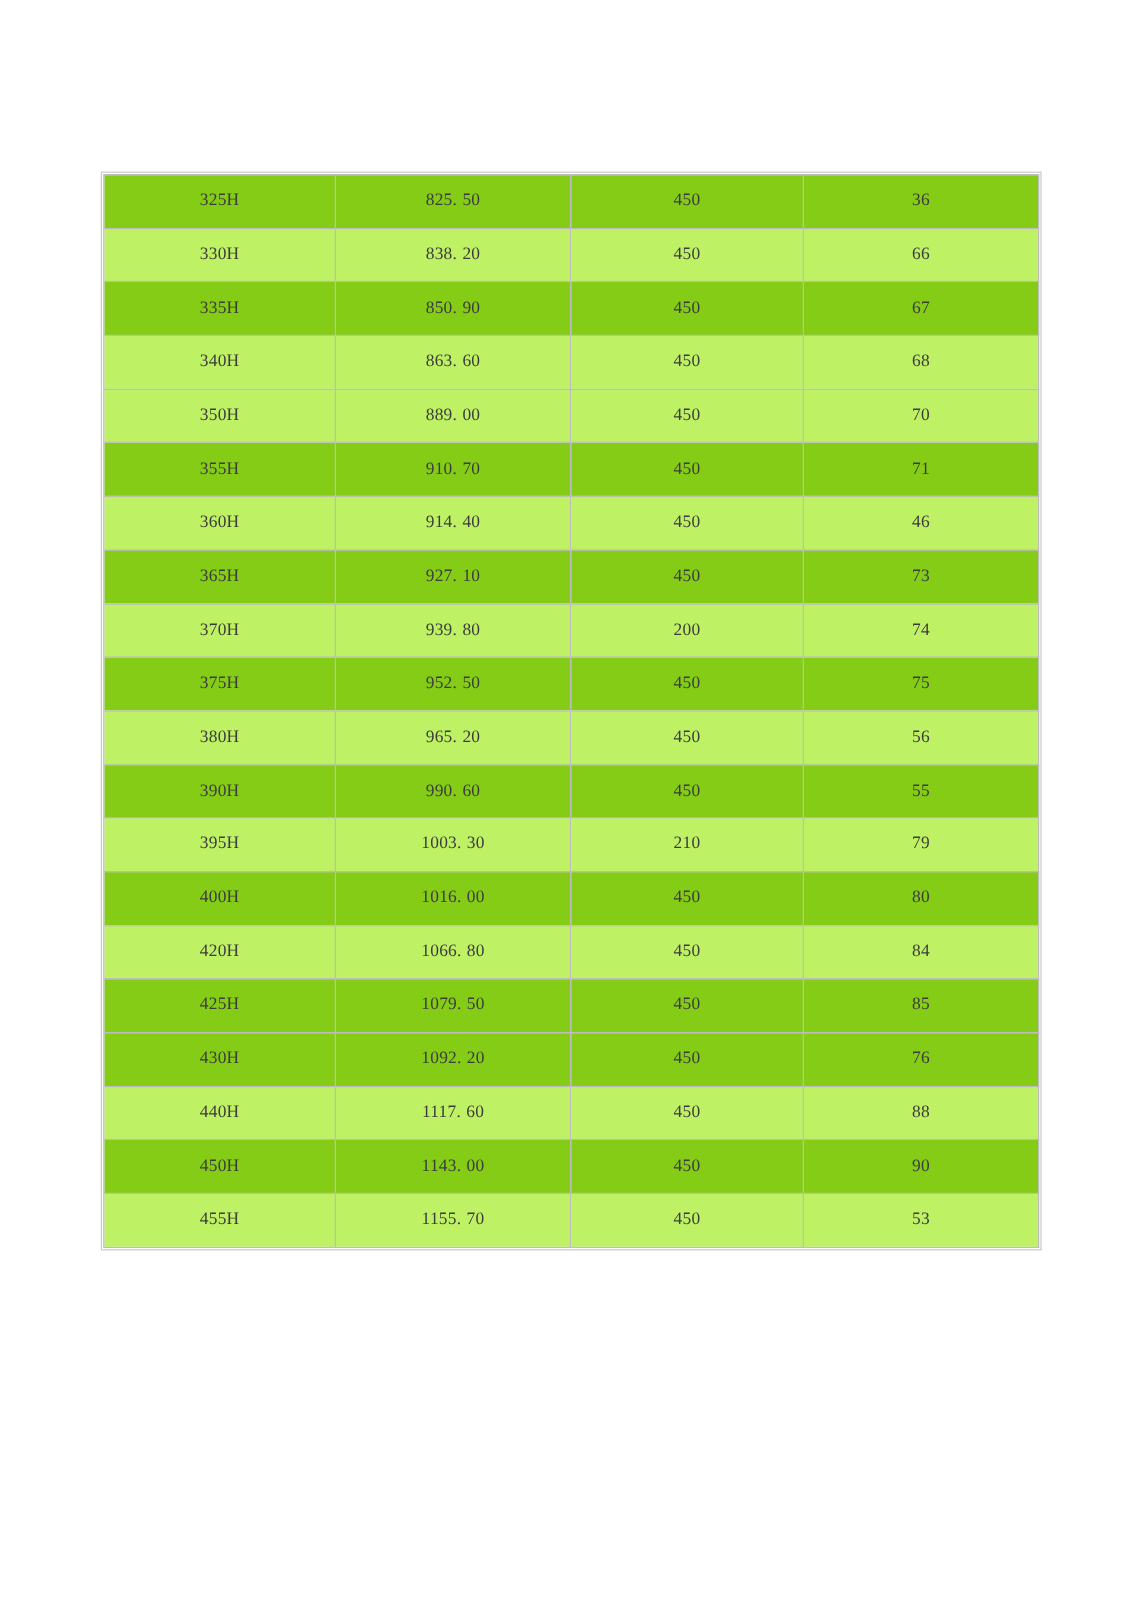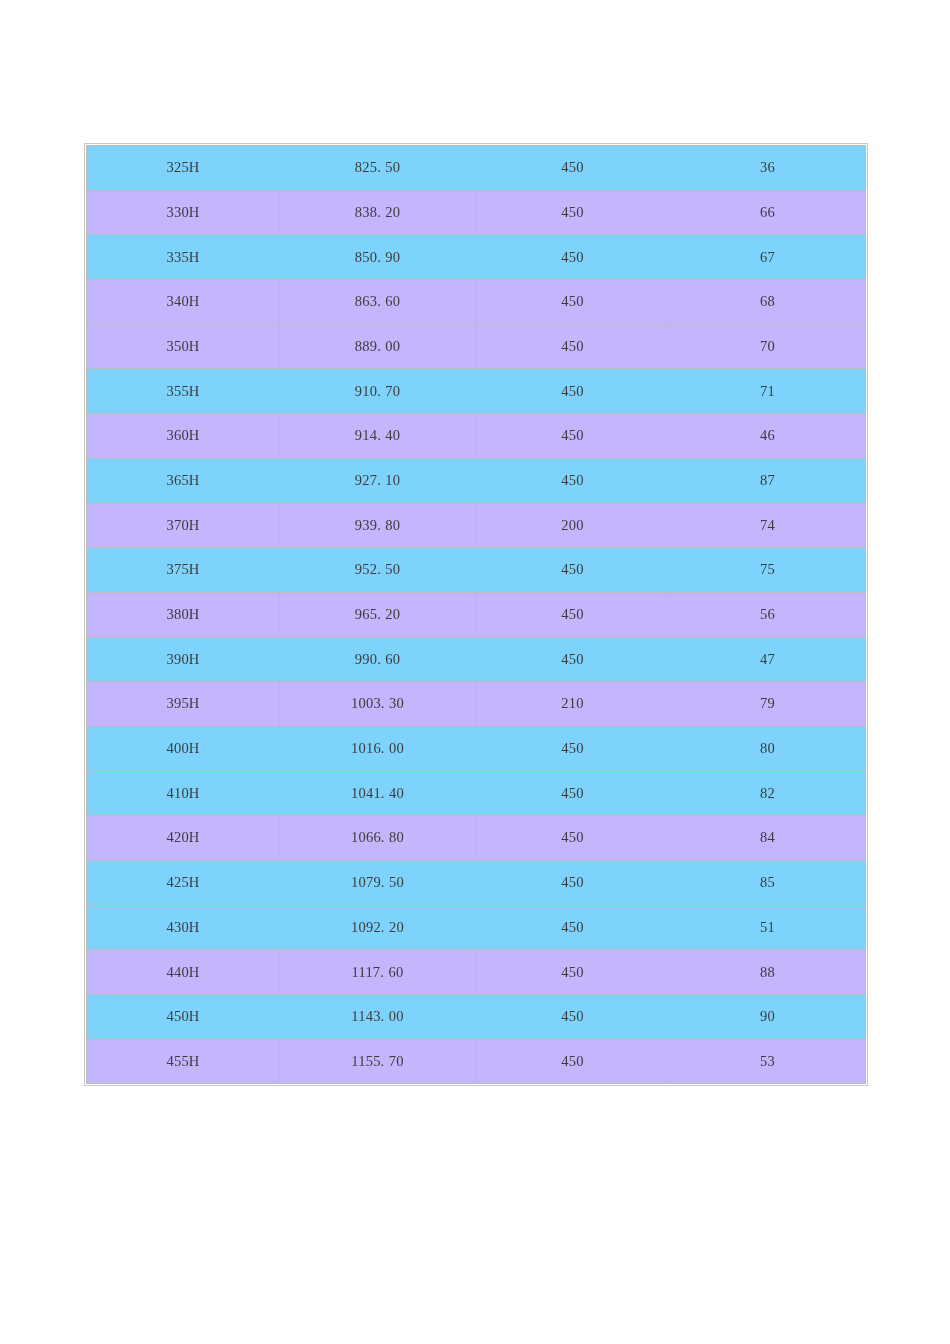--- a/index.html
+++ b/index.html
@@ -49,24 +49,24 @@
     text-align: center;
     vertical-align: middle;
     font-size: 14.5px;
     line-height: 1.2;
     letter-spacing: 0.2px;
     padding: 0 4px;
     color: #3c3c3c;
     white-space: nowrap;
   }
   tr.shade td {
-    background: #c4b5fd;
+    background: #bef264;
   }
   tr.plain td {
-    background: #7dd3fc;
+    background: #84cc16;
   }
   
   .dec-gap {
     display: inline-block;
     width: 0.30em;
   }
 </style>
 </head>
 <body>
 
@@ -119,21 +119,21 @@
           <tr class="shade">
             <td>360H</td>
             <td>914.<span class="dec-gap"></span>40</td>
             <td>450</td>
             <td>46</td>
           </tr>
           <tr class="plain">
             <td>365H</td>
             <td>927.<span class="dec-gap"></span>10</td>
             <td>450</td>
-            <td>87</td>
+            <td>73</td>
           </tr>
           <tr class="shade">
             <td>370H</td>
             <td>939.<span class="dec-gap"></span>80</td>
             <td>200</td>
             <td>74</td>
           </tr>
           <tr class="plain">
             <td>375H</td>
             <td>952.<span class="dec-gap"></span>50</td>
@@ -143,57 +143,51 @@
           <tr class="shade">
             <td>380H</td>
             <td>965.<span class="dec-gap"></span>20</td>
             <td>450</td>
             <td>56</td>
           </tr>
           <tr class="plain">
             <td>390H</td>
             <td>990.<span class="dec-gap"></span>60</td>
             <td>450</td>
-            <td>47</td>
+            <td>55</td>
           </tr>
           <tr class="shade">
             <td>395H</td>
             <td>1003.<span class="dec-gap"></span>30</td>
             <td>210</td>
             <td>79</td>
           </tr>
           <tr class="plain">
             <td>400H</td>
             <td>1016.<span class="dec-gap"></span>00</td>
             <td>450</td>
             <td>80</td>
           </tr>
-          <tr class="plain">
-            <td>410H</td>
-            <td>1041.<span class="dec-gap"></span>40</td>
-            <td>450</td>
-            <td>82</td>
-          </tr>
           <tr class="shade">
             <td>420H</td>
             <td>1066.<span class="dec-gap"></span>80</td>
             <td>450</td>
             <td>84</td>
           </tr>
           <tr class="plain">
             <td>425H</td>
             <td>1079.<span class="dec-gap"></span>50</td>
             <td>450</td>
             <td>85</td>
           </tr>
           <tr class="plain">
             <td>430H</td>
             <td>1092.<span class="dec-gap"></span>20</td>
             <td>450</td>
-            <td>51</td>
+            <td>76</td>
           </tr>
           <tr class="shade">
             <td>440H</td>
             <td>1117.<span class="dec-gap"></span>60</td>
             <td>450</td>
             <td>88</td>
           </tr>
           <tr class="plain">
             <td>450H</td>
             <td>1143.<span class="dec-gap"></span>00</td>

